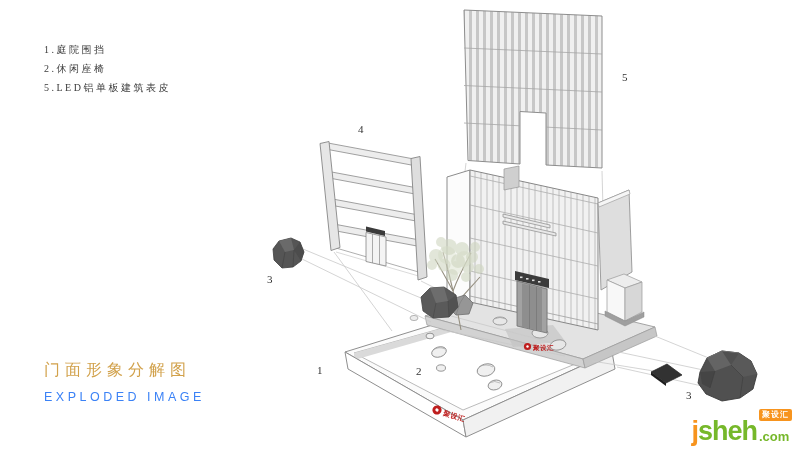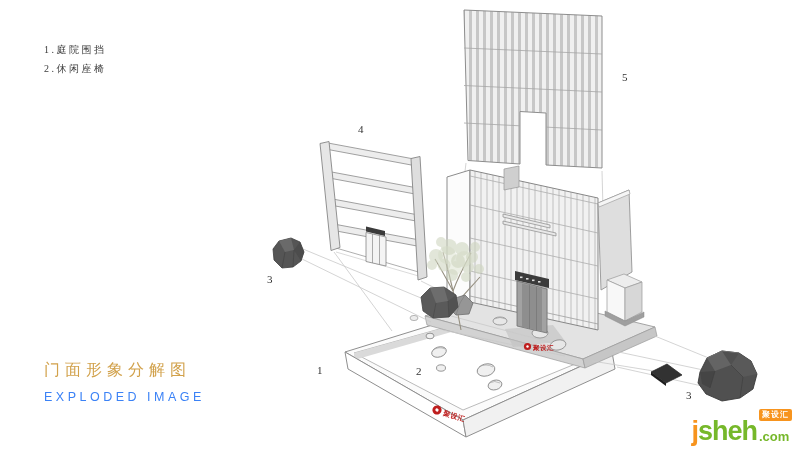--- a/index.html
+++ b/index.html
@@ -226,20 +226,21 @@
     <g transform="rotate(16 437 410)">
       <circle cx="437" cy="410" r="4.6" fill="#bf1e1e"></circle>
       <circle cx="437" cy="410" r="1.6" fill="#ffffff"></circle>
       <text x="444" y="413.5" font-size="7" font-weight="bold" fill="#bf1e1e" letter-spacing="0.5">聚设汇</text>
     </g>
   </svg>
 
   <div class="legend">
     <div class="legend-item">1.庭院围挡</div>
     <div class="legend-item">2.休闲座椅</div>
+    <div class="legend-item">5.LED铝单板建筑表皮</div>
   </div>
 
   <span class="callout" style="left:317px;top:365px;">1</span>
   <span class="callout" style="left:416px;top:366px;">2</span>
   <span class="callout" style="left:267px;top:274px;">3</span>
   <span class="callout" style="left:686px;top:390px;">3</span>
   <span class="callout" style="left:358px;top:124px;">4</span>
   <span class="callout" style="left:622px;top:72px;">5</span>
 
   <div class="title-block">

